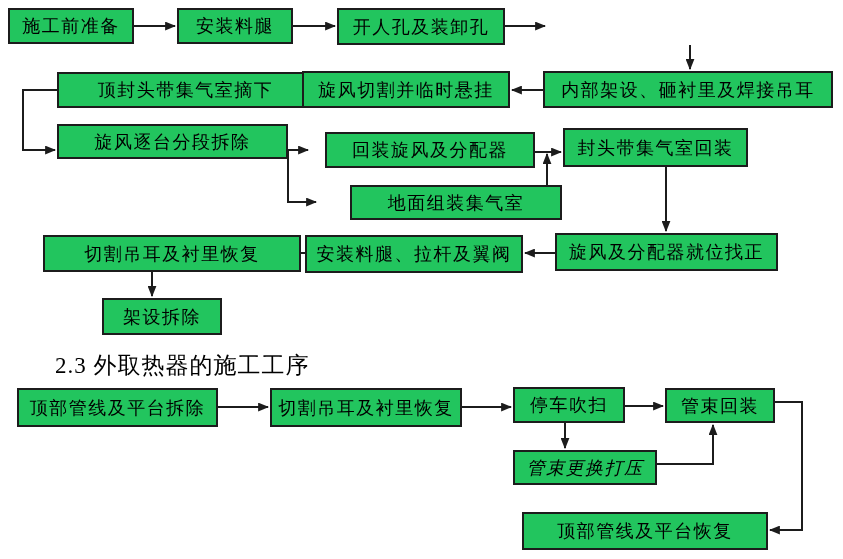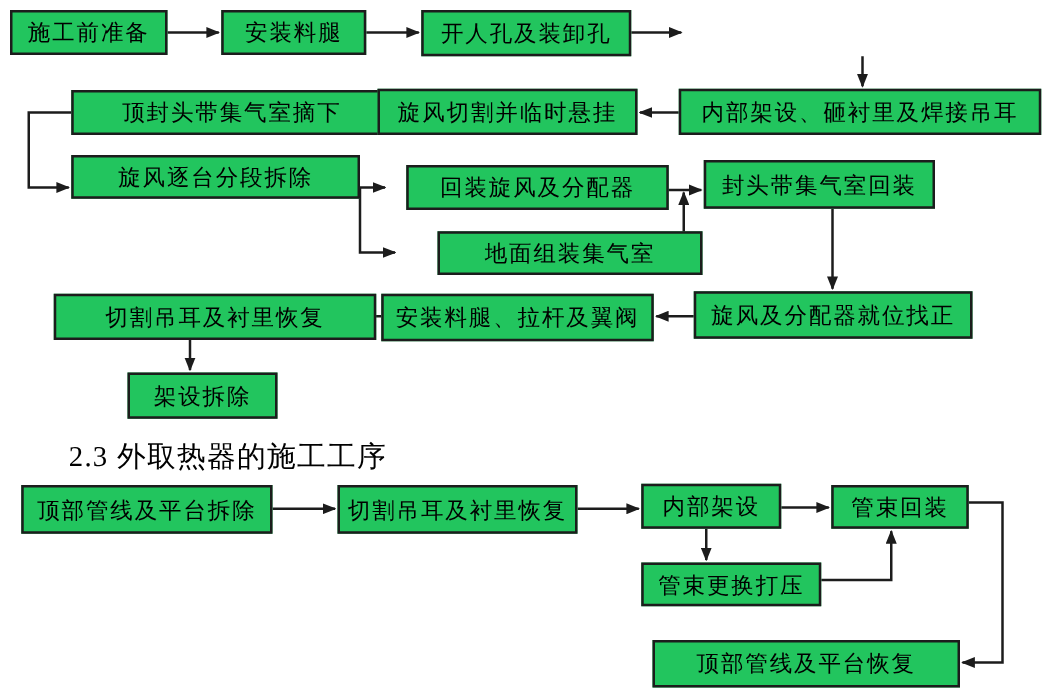--- a/index.html
+++ b/index.html
@@ -59,21 +59,21 @@
   #n-head-reinstall     { left: 563px; top: 128px; width: 185px; height: 39px; }
   #n-cut-lugs-restore   { left:  43px; top: 235px; width: 258px; height: 37px; }
   #n-install-legs       { left: 305px; top: 235px; width: 218px; height: 38px; }
   #n-cyclone-align      { left: 555px; top: 233px; width: 223px; height: 38px; }
   #n-scaffold-removal   { left: 102px; top: 298px; width: 120px; height: 37px; }
   
   #n-top-pipe-removal   { left:  17px; top: 388px; width: 201px; height: 39px; }
   #n-bundle-lower       { left: 270px; top: 388px; width: 192px; height: 39px; }
   #n-bundle-pressure    { left: 513px; top: 387px; width: 112px; height: 36px; }
   #n-bundle-reinstall   { left: 665px; top: 388px; width: 110px; height: 35px; }
-  #n-bundle-replace     { left: 513px; top: 450px; width: 144px; height: 35px; }
+  #n-bundle-replace     { left: 513px; top: 450px; width: 144px; height: 35px; font-style: italic; }
   #n-top-pipe-restore   { left: 522px; top: 512px; width: 246px; height: 38px; }
 </style>
 </head>
 <body>
 
 <div id="canvas">
 
   <svg id="connectors" viewBox="0 0 843 559" xmlns="http://www.w3.org/2000/svg">
     <defs>
       <marker id="ah" viewBox="0 0 10 8" refX="9" refY="4" markerWidth="11" markerHeight="9" orient="auto" markerUnits="userSpaceOnUse">
@@ -129,18 +129,18 @@
   <div class="node" id="n-head-reinstall">封头带集气室回装</div>
   <div class="node" id="n-cut-lugs-restore">切割吊耳及衬里恢复</div>
   <div class="node" id="n-install-legs">安装料腿、拉杆及翼阀</div>
   <div class="node" id="n-cyclone-align">旋风及分配器就位找正</div>
   <div class="node" id="n-scaffold-removal">架设拆除</div>
 
   <div class="heading">2.3 外取热器的施工工序</div>
 
   <div class="node" id="n-top-pipe-removal">顶部管线及平台拆除</div>
   <div class="node" id="n-bundle-lower">切割吊耳及衬里恢复</div>
-  <div class="node" id="n-bundle-pressure">内部架设</div>
+  <div class="node" id="n-bundle-pressure">停车吹扫</div>
   <div class="node" id="n-bundle-reinstall">管束回装</div>
   <div class="node" id="n-bundle-replace">管束更换打压</div>
   <div class="node" id="n-top-pipe-restore">顶部管线及平台恢复</div>
 
 </div>
 
 </body></html>

